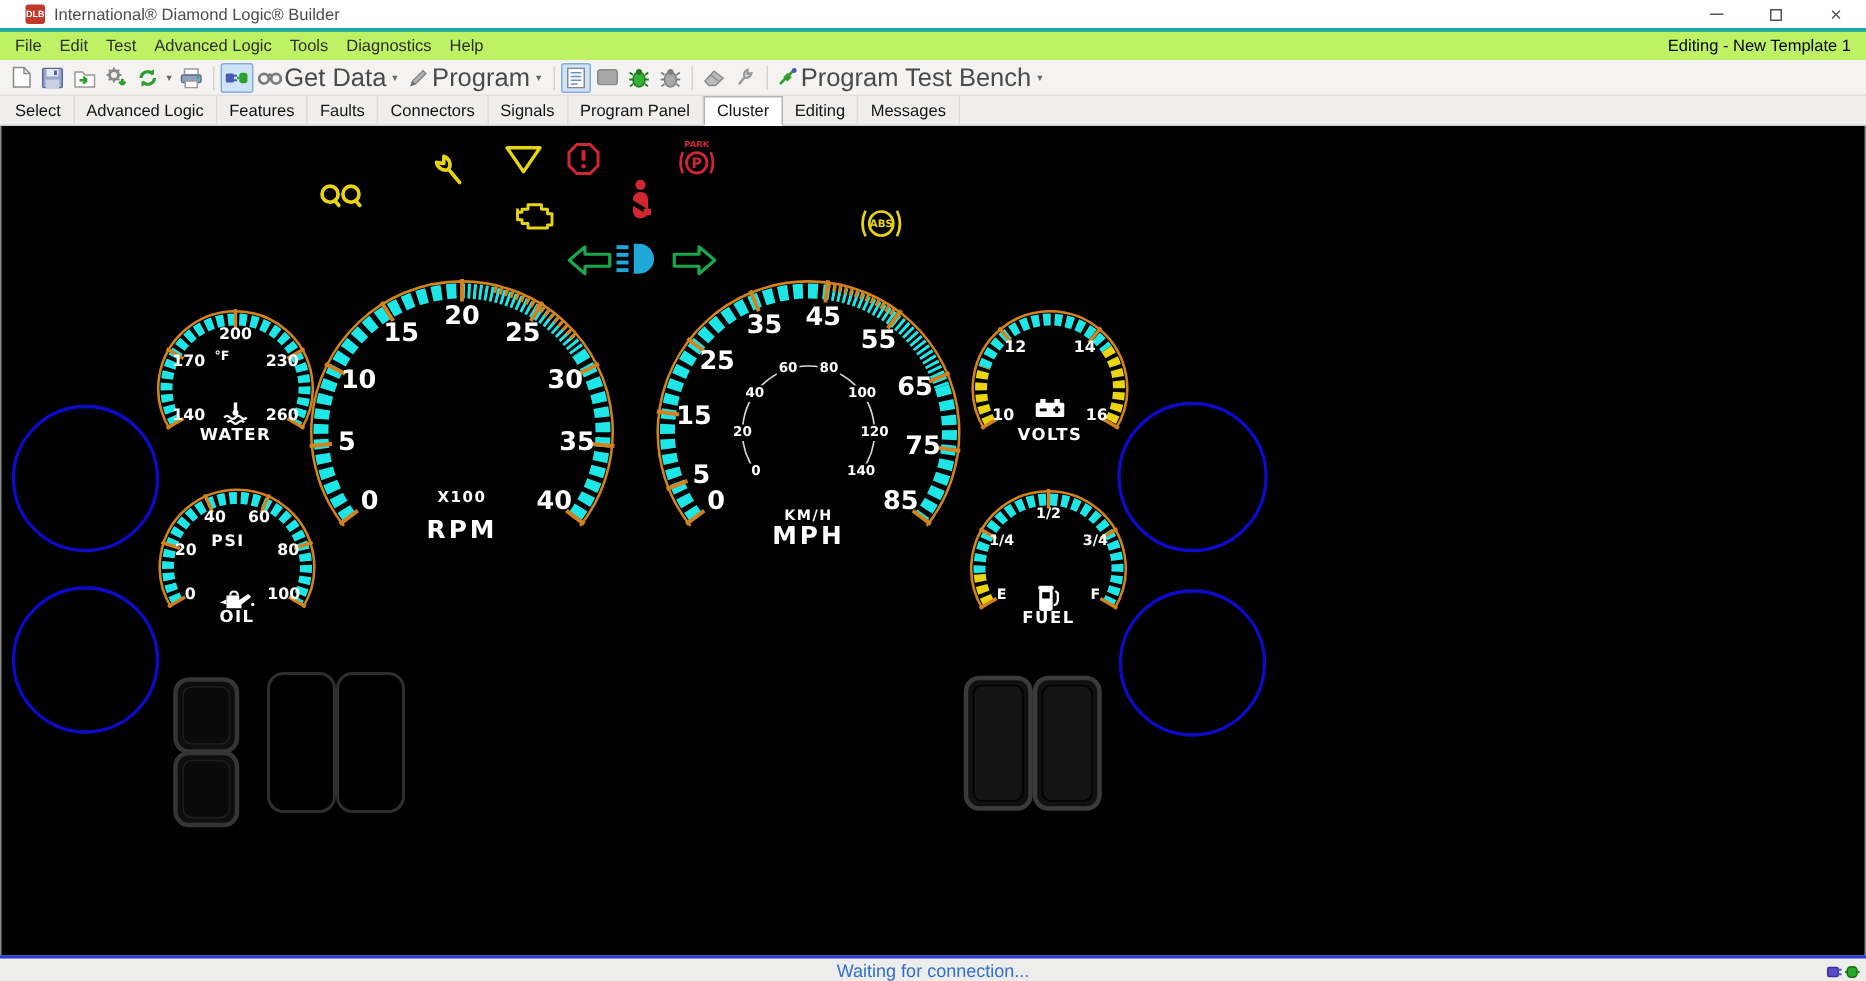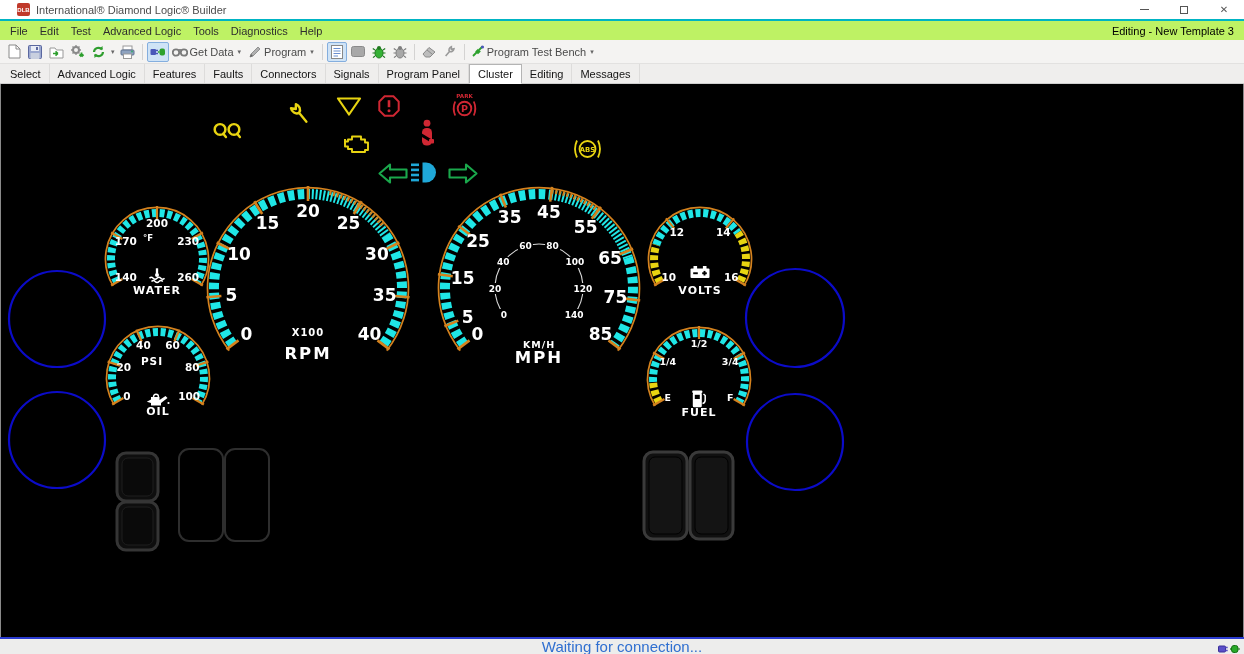--- a/index.html
+++ b/index.html
@@ -15,32 +15,32 @@
   .max-glyph{display:block;width:8px;height:8px;border:1px solid #555;}
   .tealline{height:2px;background:#00b4c4;}
   
   .menubar{height:19px;background:#bef264;display:flex;align-items:center;font-size:11px;color:#2e2e2e;padding-left:4px;}
   .mitem{padding:2px 6px;white-space:nowrap;}
   .editing{margin-left:auto;padding-right:10px;color:#000;font-size:11px;white-space:nowrap;}
   
   .toolbar{height:24px;background:#f4f3f2;display:flex;align-items:center;gap:1px;padding-left:4px;border-bottom:1px solid #e2e1e0;}
   .tbtn{height:20px;min-width:20px;display:flex;align-items:center;justify-content:center;padding:0 2px;}
   .tbtn.hl{background:#cfe3f6;border:1px solid #84aede;border-radius:2px;}
-  .tlabel{font-size:11px;color:#4a4a4a;padding:0 2px;white-space:nowrap;}
+  .tlabel{font-size:17px;color:#4a4a4a;padding:0 2px;white-space:nowrap;}
   .caret{font-size:7px;color:#666;padding:0 2px;}
   .tsep{width:1px;height:16px;background:#d4d3d2;margin:0 3px;flex:0 0 auto;}
   
   .tabbar{height:20px;background:#efeeed;display:flex;align-items:stretch;padding-left:2px;border-bottom:1px solid #cfcfcf;text-align:right;}
   .tab{font-size:11px;color:#141414;padding:0 8px;border-right:1px solid #dddcdb;display:flex;align-items:center;white-space:nowrap;}
   .tab.active{background:#fff;border:1px solid #b4b4b4;border-bottom:1px solid #fff;margin-bottom:-1px;}
   
   #cluster-svg{display:block;background:#000;}
   
   .statusbar{height:17px;background:#ededec;border-top:2px solid #2a3bd0;display:flex;align-items:center;justify-content:center;position:relative;}
-  .statusmsg{color:#2f6fd0;font-size:15px;}
+  .statusmsg{color:#2f6fd0;font-size:12px;}
   .conn-icon{position:absolute;right:4px;top:2px;}
 </style>
 </head>
 <body>
 
 <div class="app">
   <div class="titlebar">
     <span class="badge">DLB</span>
     <span class="title">International® Diamond Logic® Builder</span>
     <div class="wincontrols">
@@ -57,21 +57,21 @@
   <div class="menubar">
     <div id="menus" style="display:flex">
         <span class="mitem">File</span>
         <span class="mitem">Edit</span>
         <span class="mitem">Test</span>
         <span class="mitem">Advanced Logic</span>
         <span class="mitem">Tools</span>
         <span class="mitem">Diagnostics</span>
         <span class="mitem">Help</span>
       </div>
-    <span class="editing">Editing - New Template 3</span>
+    <span class="editing">Editing - New Template 1</span>
   </div>
   <div class="toolbar">
     <span class="tbtn">
         <svg width="13" height="15">
           <path d="M1,1 h7 l4,4 v9 h-11 z" fill="#fff" stroke="#8a8a8a"></path>
           <path d="M8,1 v4 h4" fill="none" stroke="#8a8a8a"></path>
         </svg>
       </span>
     <span class="tbtn">
         <svg width="14" height="14">

